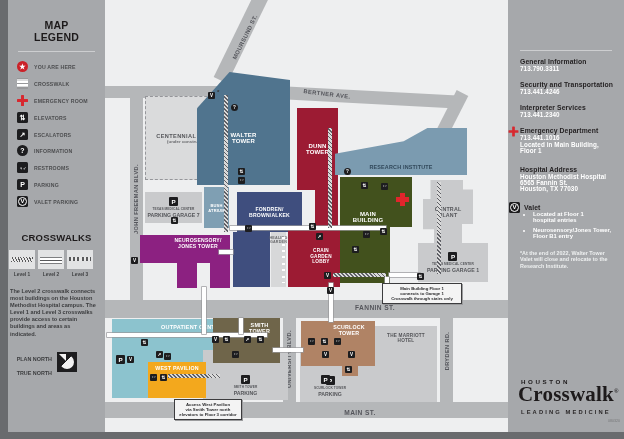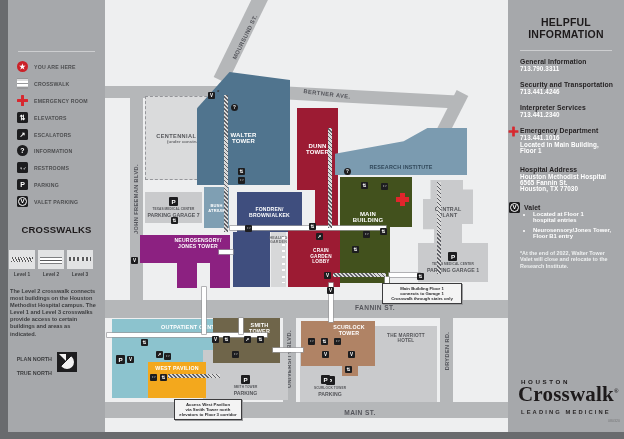--- a/index.html
+++ b/index.html
@@ -283,20 +283,22 @@
 
     <div class="callout" style="left:277px;top:283px;width:76px">Main Building Floor 1
 connects to Garage 1
 Crosswalk through stairs only</div>
     <div class="callout" style="left:69px;top:399px;width:64px">Access West Pavilion
 via Smith Tower north
 elevators to Floor 3 corridor</div>
   </div>
 
   <aside class="panel" style="left:8px;width:97px">
+    <div class="ptitle" style="top:20px">MAP
+LEGEND</div>
     <div class="pdiv" style="left:10px;right:10px;top:51px"></div>
 
     <div class="lrow" style="left:9px;top:61px">
         <span class="li li-here"></span>
         <span class="llbl">YOU ARE HERE</span>
       </div>
     <div class="lrow" style="left:9px;top:78px">
         <span class="li li-cross"></span>
         <span class="llbl">CROSSWALK</span>
       </div>
@@ -322,21 +324,21 @@
       </div>
     <div class="lrow" style="left:9px;top:179px">
         <span class="li li-p"></span>
         <span class="llbl">PARKING</span>
       </div>
     <div class="lrow" style="left:9px;top:196px">
         <span class="li li-v"></span>
         <span class="llbl">VALET PARKING</span>
       </div>
 
-    <div class="ptitle" style="top:224px;font-size:9.5px">CROSSWALKS</div>
+    <div class="ptitle" style="top:232px;font-size:9.5px">CROSSWALKS</div>
 
     <div class="sw sw-1" style="left:1px;top:250px">
         <i></i>
       </div>
     <div class="sw sw-2" style="left:30px;top:250px">
         <i></i>
       </div>
     <div class="sw sw-3" style="left:59px;top:250px">
         <i></i>
       </div>
@@ -347,22 +349,20 @@
     <div class="ldesc" style="left:2px;top:288px;width:86px">The Level 2 crosswalk connects most buildings on the Houston Methodist Hospital campus. The Level 1 and Level 3 crosswalks provide access to certain buildings and areas as indicated.</div>
 
     <div class="northlbl" style="left:4px;top:356px">PLAN NORTH</div>
     <div class="northlbl" style="left:4px;top:370px">TRUE NORTH</div>
     <div class="compass" style="left:49px;top:352px">
         <i></i>
       </div>
   </aside>
 
   <aside class="panel" style="left:508px;width:116px">
-    <div class="ptitle" style="top:17px">HELPFUL
-INFORMATION</div>
     <div class="pdiv" style="left:12px;right:12px;top:50px"></div>
 
     <div class="ilabel" style="left:12px;top:58px">General Information</div>
     <div class="ival" style="left:12px;top:66px">713.790.3311</div>
 
     <div class="ilabel" style="left:12px;top:81px">Security and Transportation</div>
     <div class="ival" style="left:12px;top:89px">713.441.4246</div>
 
     <div class="ilabel" style="left:12px;top:104px">Interpreter Services</div>
     <div class="ival" style="left:12px;top:112px">713.441.2340</div>

